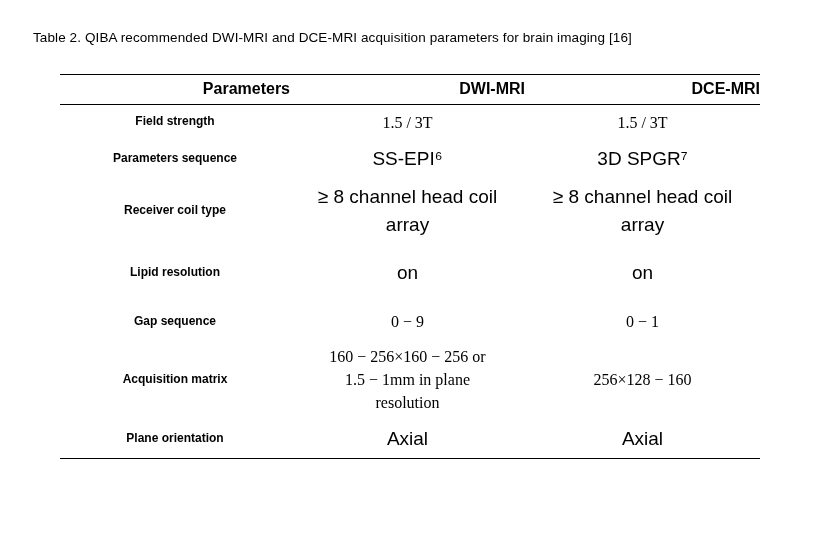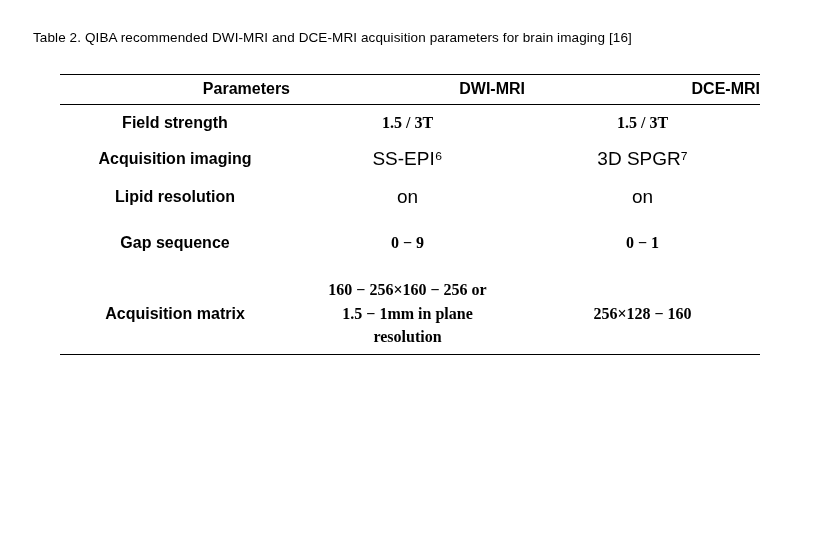--- a/index.html
+++ b/index.html
@@ -52,27 +52,27 @@
   }
   table.params-table td {
     text-align: center;
     vertical-align: middle;
     padding: 5.5px 4px;
     white-space: pre-line;
     line-height: 1.45;
   }
   td.param-cell {
     font-family: "Liberation Sans", sans-serif;
-    font-size: 16px;
+    font-size: 12px;
     font-weight: 700;
   }
   td.val-cell.serif {
     font-family: "Liberation Serif", serif;
     font-size: 16px;
-    font-weight: 700;
+    font-weight: 400;
   }
   td.val-cell.sans {
     font-family: "Liberation Sans", sans-serif;
     font-size: 19px;
     font-weight: 400;
   }
   
   tbody tr:nth-child(4) td { padding-top: 15px; padding-bottom: 15px; }
   tbody tr:nth-child(5) td { padding-top: 9px; }
   tbody tr:nth-child(9) td { padding-top: 7px; padding-bottom: 7px; }
@@ -97,37 +97,49 @@
         <th>DCE-MRI</th>
       </tr>
     </thead>
     <tbody>
         <tr>
           <td class="param-cell">Field strength</td>
           <td class="val-cell serif">1.5 / 3T</td>
           <td class="val-cell serif">1.5 / 3T</td>
         </tr>
         <tr>
-          <td class="param-cell">Acquisition imaging</td>
+          <td class="param-cell">Parameters sequence</td>
           <td class="val-cell sans">SS-EPI⁶</td>
           <td class="val-cell sans">3D SPGR⁷</td>
+        </tr>
+        <tr>
+          <td class="param-cell">Receiver coil type</td>
+          <td class="val-cell sans">≥ 8 channel head coil
+array</td>
+          <td class="val-cell sans">≥ 8 channel head coil
+array</td>
         </tr>
         <tr>
           <td class="param-cell">Lipid resolution</td>
           <td class="val-cell sans">on</td>
           <td class="val-cell sans">on</td>
         </tr>
         <tr>
           <td class="param-cell">Gap sequence</td>
           <td class="val-cell serif">0 − 9</td>
           <td class="val-cell serif">0 − 1</td>
         </tr>
         <tr>
           <td class="param-cell">Acquisition matrix</td>
           <td class="val-cell serif">160 − 256×160 − 256 or
 1.5 − 1mm in plane
 resolution</td>
           <td class="val-cell serif">256×128 − 160</td>
         </tr>
+        <tr>
+          <td class="param-cell">Plane orientation</td>
+          <td class="val-cell sans">Axial</td>
+          <td class="val-cell sans">Axial</td>
+        </tr>
       </tbody>
   </table>
 
 </div>
 
 </body></html>

